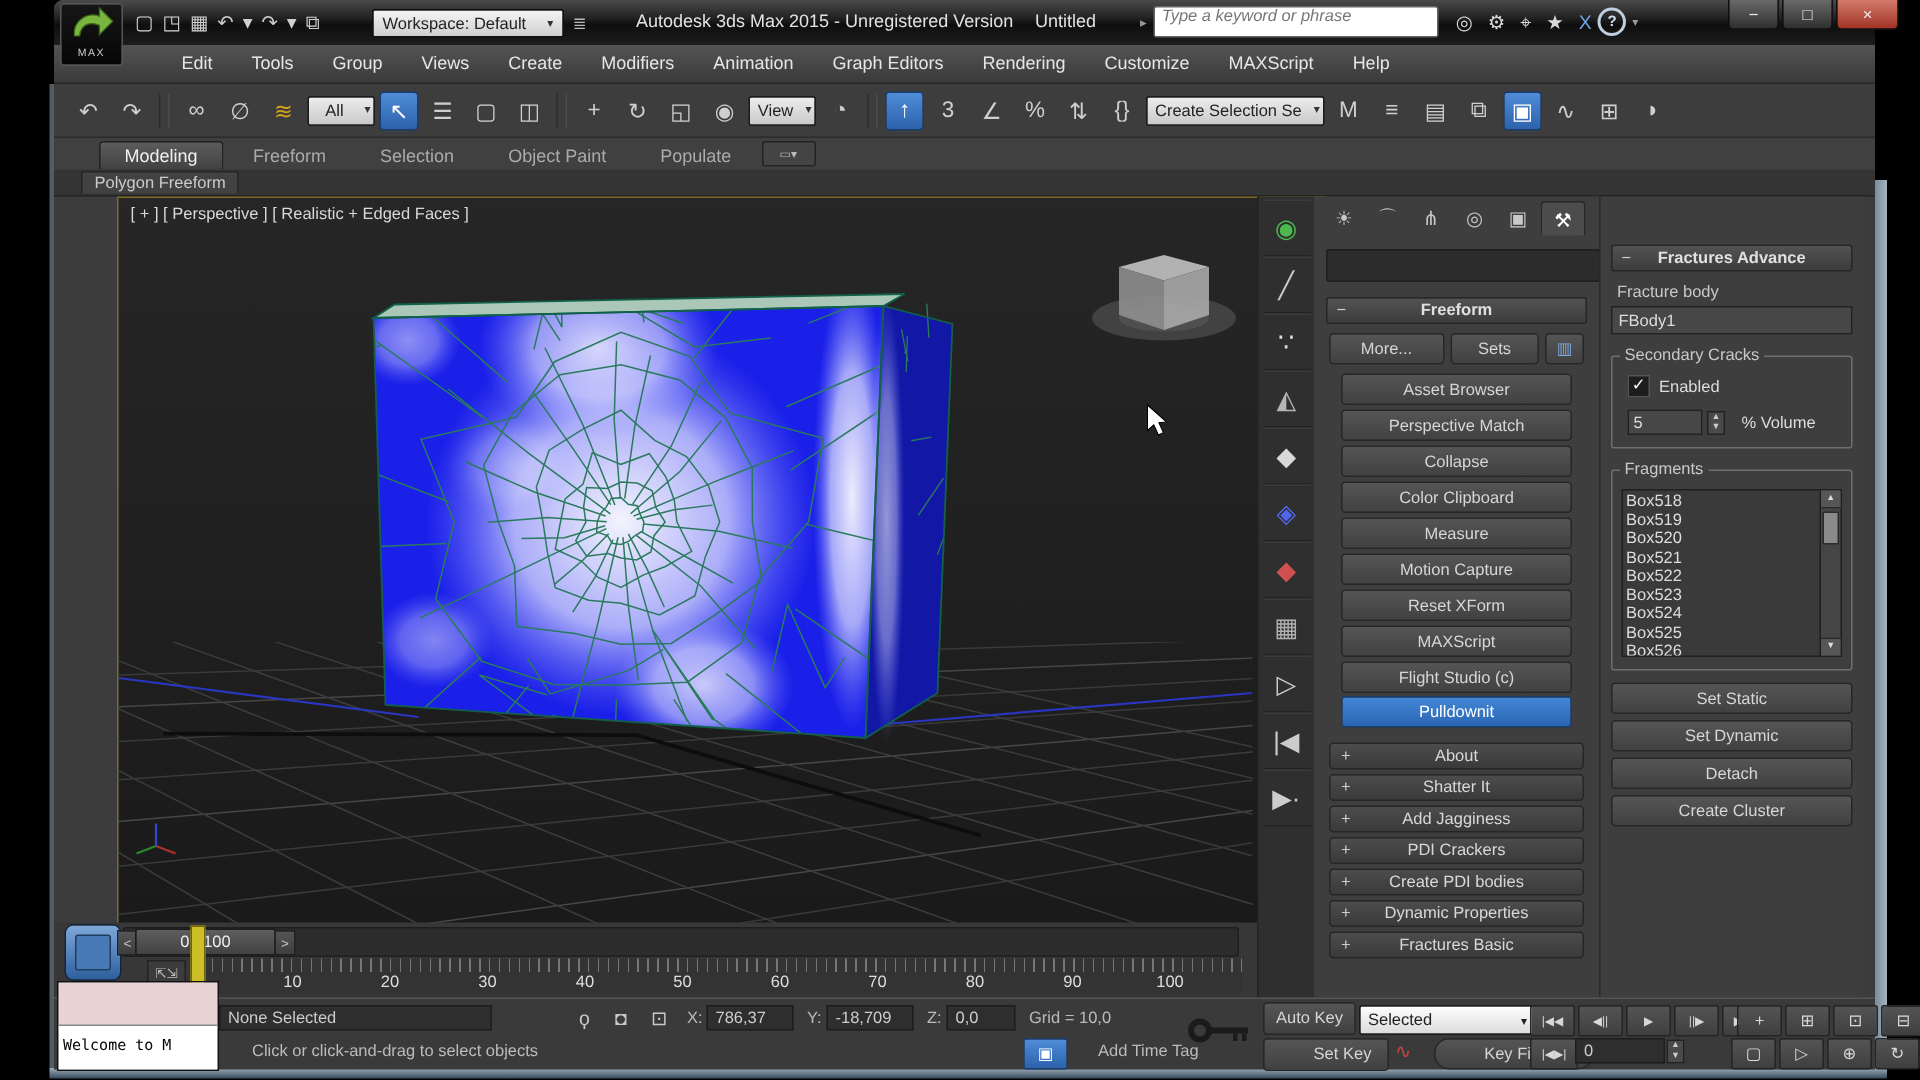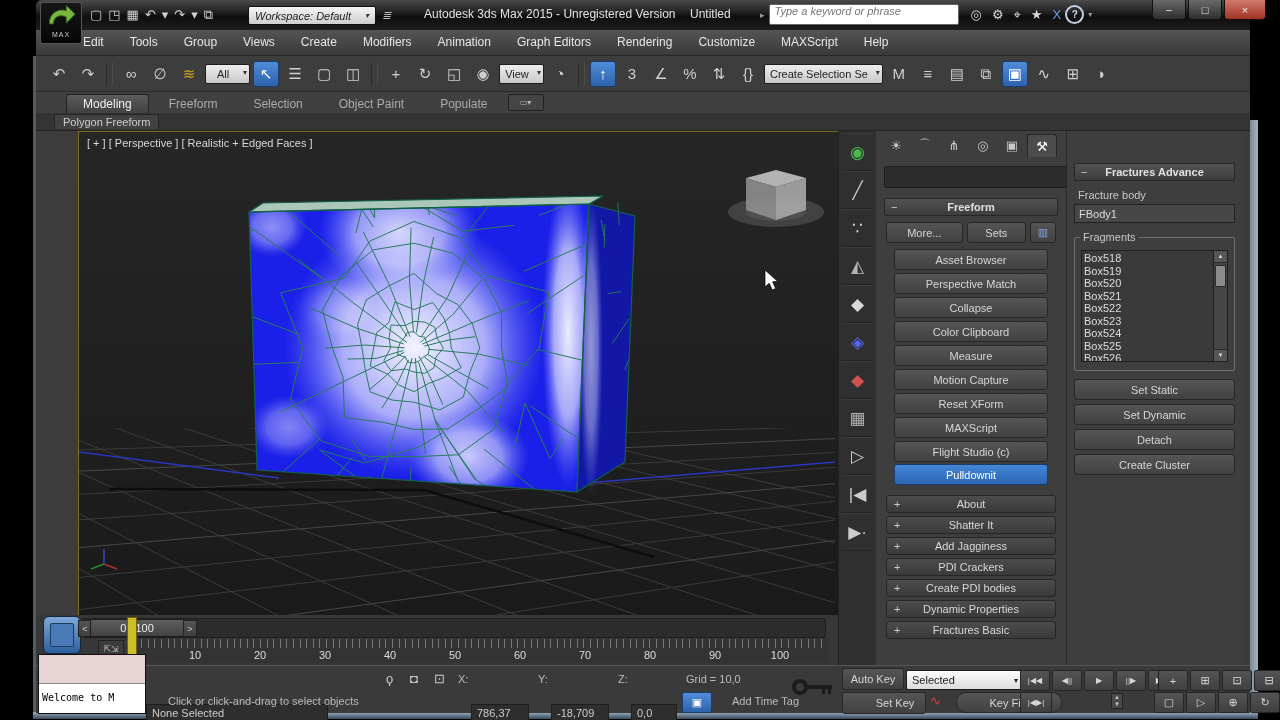--- a/index.html
+++ b/index.html
@@ -29,21 +29,21 @@
   .helpc{width:15px;height:15px;border:2px solid #bfcfe0;border-radius:50%;color:#cfdfef;
     font-size:10px;font-weight:bold;display:flex;align-items:center;justify-content:center;}
   .winbtns{left:1150px;top:0;display:flex;}
   .winbtn{width:32px;height:19px;display:flex;align-items:center;justify-content:center;
     background:linear-gradient(#6a6a6a,#2e2e2e);border:1px solid #111;border-top:none;
     color:#eee;font-size:11px;border-radius:0 0 4px 4px;margin-left:2px;}
   .winbtn.close{width:40px;background:linear-gradient(#d27a6a,#a03326);}
   
   #menubar{left:36px;top:30px;width:1214px;height:26px;
     background:linear-gradient(#545454,#3a3a3a);border-bottom:1px solid #272727;
-    display:flex;align-items:center;padding-left:34px;box-sizing:border-box;}
+    display:flex;align-items:center;padding-left:72px;box-sizing:border-box;}
   .menu{padding:0 13px;font-size:12px;color:#e6e6e6;line-height:25px;}
   
   #toolbar{left:36px;top:56px;width:1214px;height:36px;background:#3d3d3d;
     border-bottom:1px solid #2b2b2b;display:flex;align-items:center;gap:3px;
     padding-left:10px;box-sizing:border-box;overflow:hidden;}
   .tbi{min-width:24px;height:24px;display:flex;align-items:center;justify-content:center;
     color:#cfcfcf;font-size:15px;border-radius:3px;border:1px solid transparent;}
   .tbi.active{background:linear-gradient(#4f8cd8,#2d62ac);border:1px solid #1a3c6e;color:#fff;}
   .tbi.sep{min-width:5px;height:22px;border-left:1px solid #2c2c2c;border-right:1px solid #4c4c4c;
     margin:0 2px;border-radius:0;}
@@ -141,21 +141,21 @@
     background-image:repeating-linear-gradient(90deg,#777 0px,#777 1px,transparent 1px,transparent 6.6px);
     background-size:100% 9px;background-repeat:no-repeat;}
   #rlabels{left:52px;top:10px;width:615px;display:flex;justify-content:space-between;}
   #rlabels span{width:30px;text-align:center;color:#ddd;font-size:11px;}
   #tmarker{left:91px;top:2px;width:8px;height:45px;background:#cdbd26;border:1px solid #6e6410;
     color:#1a1a1a;font-size:8px;display:flex;align-items:flex-end;justify-content:center;}
   
   #statusbar{left:36px;top:665px;width:1214px;height:47px;background:#3a3a3a;border-top:1px solid #555;z-index:5;}
   .r1{top:4px;} .r2{top:26px;padding-left:22px;}
   .sfield{height:17px;background:#2e2e2e;border:1px solid #1d1d1d;color:#ccc;
-    display:flex;align-items:center;padding:0 5px;box-sizing:border-box;margin-top:34px;}
+    display:flex;align-items:center;padding:0 5px;box-sizing:border-box;}
   .slabel{color:#bbb;line-height:18px;}
   .sicon{color:#c8c8c8;font-size:13px;line-height:18px;}
   .skbtn{width:60px;height:20px;}
   .ddlight{background:linear-gradient(#fdfdfd,#dcdcdc);border:1px solid #1c1c1c;color:#222;
     height:18px;display:flex;align-items:center;padding:0 5px;justify-content:space-between;border-radius:2px;}
   .pbrow{display:flex;gap:2px;}
   .pbtn{min-width:24px;height:19px;background:linear-gradient(#545454,#3f3f3f);border:1px solid #252525;
     border-radius:2px;color:#d8d8d8;font-size:8px;display:flex;align-items:center;justify-content:center;padding:0 2px;}
   .chip-active{background:linear-gradient(#4f8cd8,#2d62ac);border:1px solid #1a3c6e;color:#fff;}
   #listener{left:38px;top:654px;width:106px;height:58px;z-index:9;border:1px solid #111;}
@@ -183,21 +183,21 @@
   <div class="qat abs">
       <span class="qi">▢</span>
       <span class="qi">◳</span>
       <span class="qi">▦</span>
       <span class="qi">↶</span>
       <span class="qi">▾</span>
       <span class="qi">↷</span>
       <span class="qi">▾</span>
       <span class="qi">⧉</span>
     </div>
-  <div class="abs" style="left:248px;top:6px;display:flex;align-items:center;gap:6px;font-style:italic;">
+  <div class="abs" style="left:248px;top:6px;display:flex;align-items:center;gap:6px;">
     <div class="wsdd">
       <span>Workspace: Default</span>
         <span class="car">▾</span>
     </div>
     <span class="qi" style="color:#bbb;font-size:11px;">≣</span>
   </div>
   <div id="titletext" class="abs">Autodesk 3ds Max 2015  - Unregistered Version</div>
   <div id="docname" class="abs">Untitled</div>
   <div id="searchwrap" class="abs">
     <span style="color:#999;font-size:9px;">▸</span>
@@ -478,20 +478,35 @@
   </div>
 
   <div id="fractpanel" class="abs">
     <div class="rollhead" style="margin:0;">
       <span class="pm">−</span>
       <span>Fractures Advance</span>
     </div>
     <div class="flabel">Fracture body</div>
     <div class="ffield">FBody1</div>
 
+    <div class="grp">
+      <span class="leg">Secondary Cracks</span>
+      <div class="chkrow">
+        <div class="chk">✓</div>
+        <span>Enabled</span>
+      </div>
+      <div class="spinrow">
+        <div class="spinfld">5</div>
+        <div class="spin">
+            <span>▲</span>
+            <span>▼</span>
+          </div>
+        <span style="margin-left:8px;">% Volume</span>
+      </div>
+    </div>
 
     <div class="grp">
       <span class="leg">Fragments</span>
       <div class="fraglist">
         <div class="fragitems">
             <div>Box518</div>
             <div>Box519</div>
             <div>Box520</div>
             <div>Box521</div>
             <div>Box522</div>

